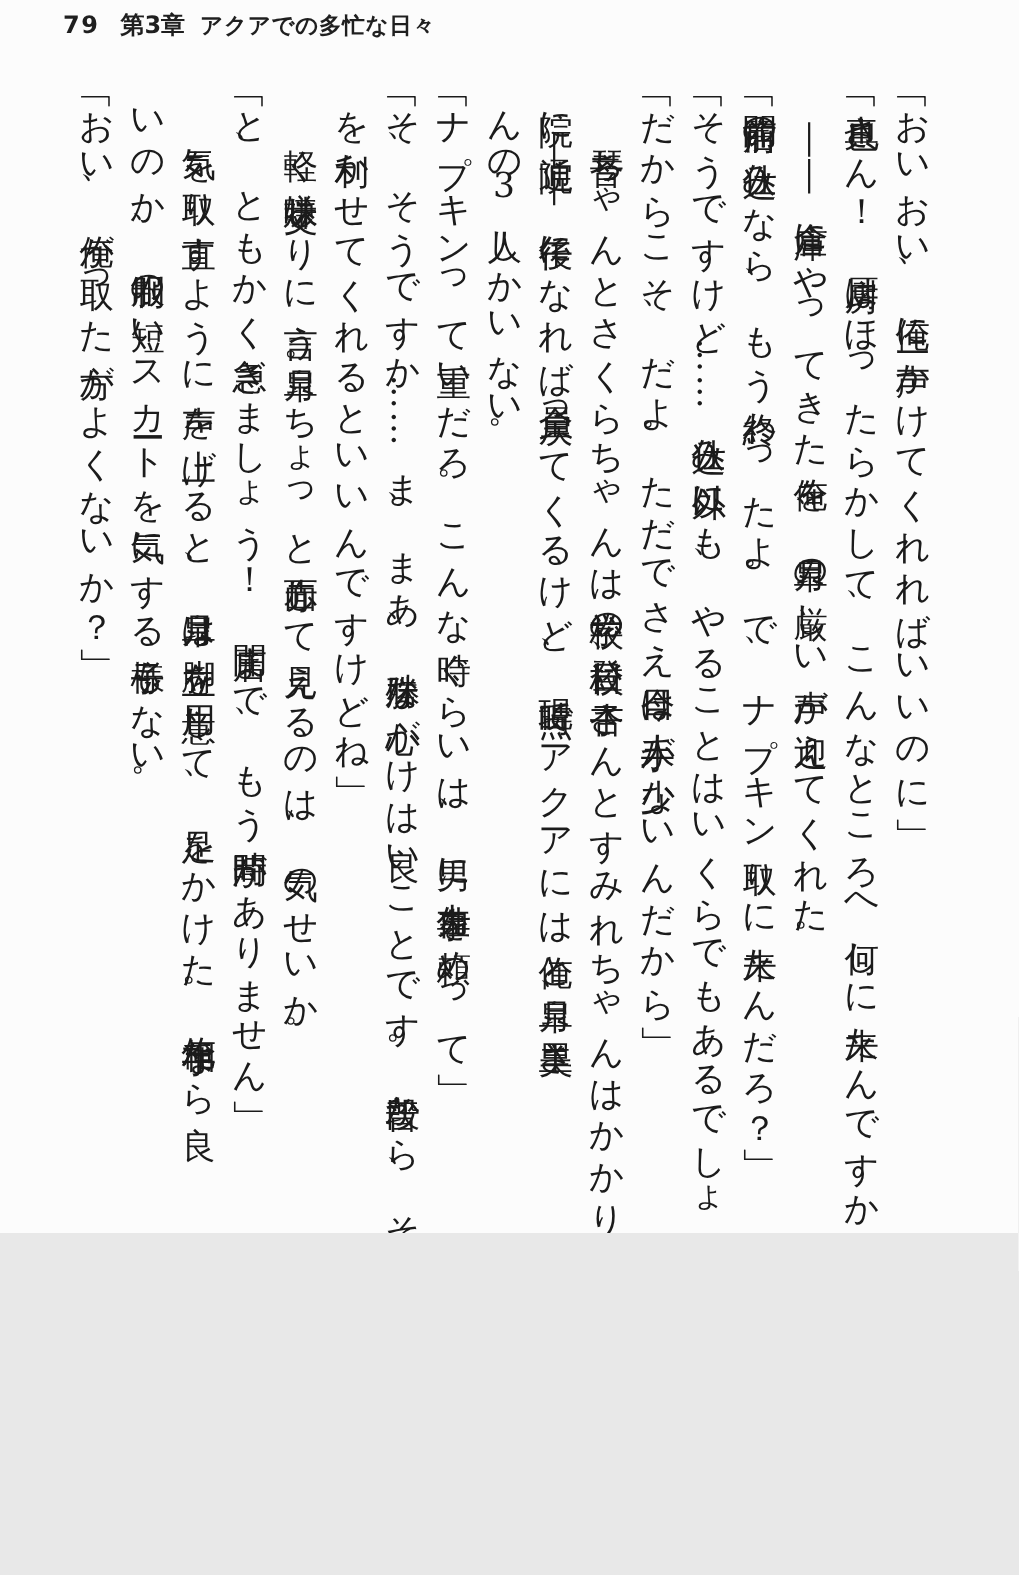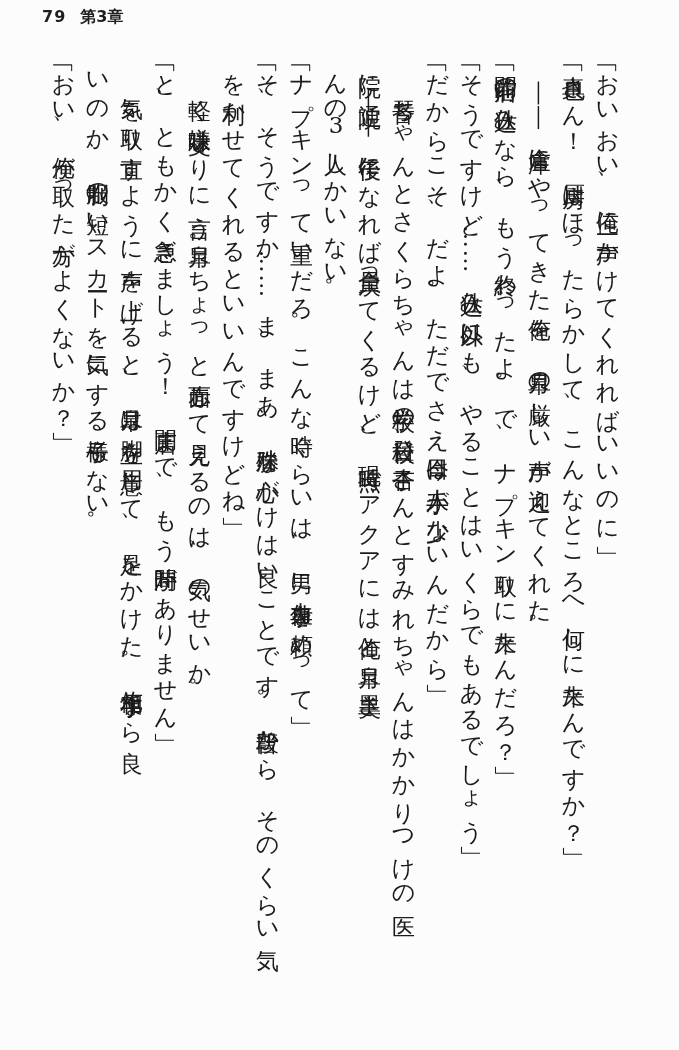--- a/index.html
+++ b/index.html
@@ -3,21 +3,21 @@
 <meta charset="utf-8">
 <style>
   html, body {
     margin: 0;
     padding: 0;
     background: #e8e8e8;
   }
   .page {
     position: relative;
     width: 679px;
-    height: 1050px;
+    height: 822px;
     background: #fcfcfc;
     overflow: hidden;
     box-sizing: border-box;
   }
   
   .running-header {
     position: absolute;
     top: 7px;
     left: 42px;
     display: flex;
@@ -68,20 +68,21 @@
   }
 </style>
 </head>
 <body>
 
 <div class="page">
 
   <div class="running-header">
     <span class="page-number">79</span>
     <span class="chapter-label">第3章</span>
+    <span class="chapter-title">アクアでの多忙な日々</span>
   </div>
 
   <div class="body-text">
     <p class="text-line">「おいおい、俺に一声かけてくれればいいのに」</p>
     <p class="text-line">「真也さん！　厨房はほったらかして、こんなところへ何しに来たんですか？」</p>
     <p class="text-line">　――倉庫にやってきた俺を、皐月の厳しい声が迎えてくれた。</p>
     <p class="text-line">「開店前の仕込みなら、もう終わったよ。で、ナプキン取りに来たんだろ？」</p>
     <p class="text-line">「そうですけど……仕込み以外にも、やることはいくらでもあるでしょう」</p>
     <p class="text-line">「だからこそ、だよ。ただでさえ今日は人手が少ないんだから」</p>
     <p class="text-line">　琴音ちゃんとさくらちゃんは学校の登校日、杏子さんとすみれちゃんはかかりつけの医</p>

